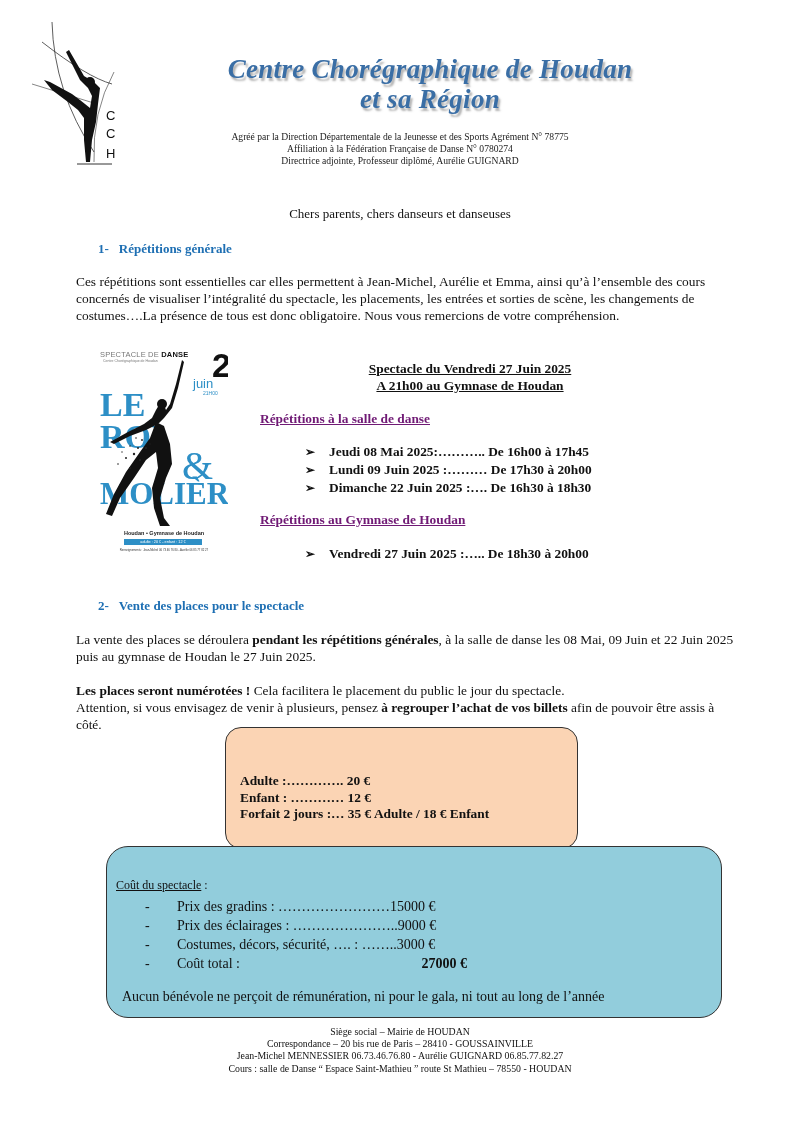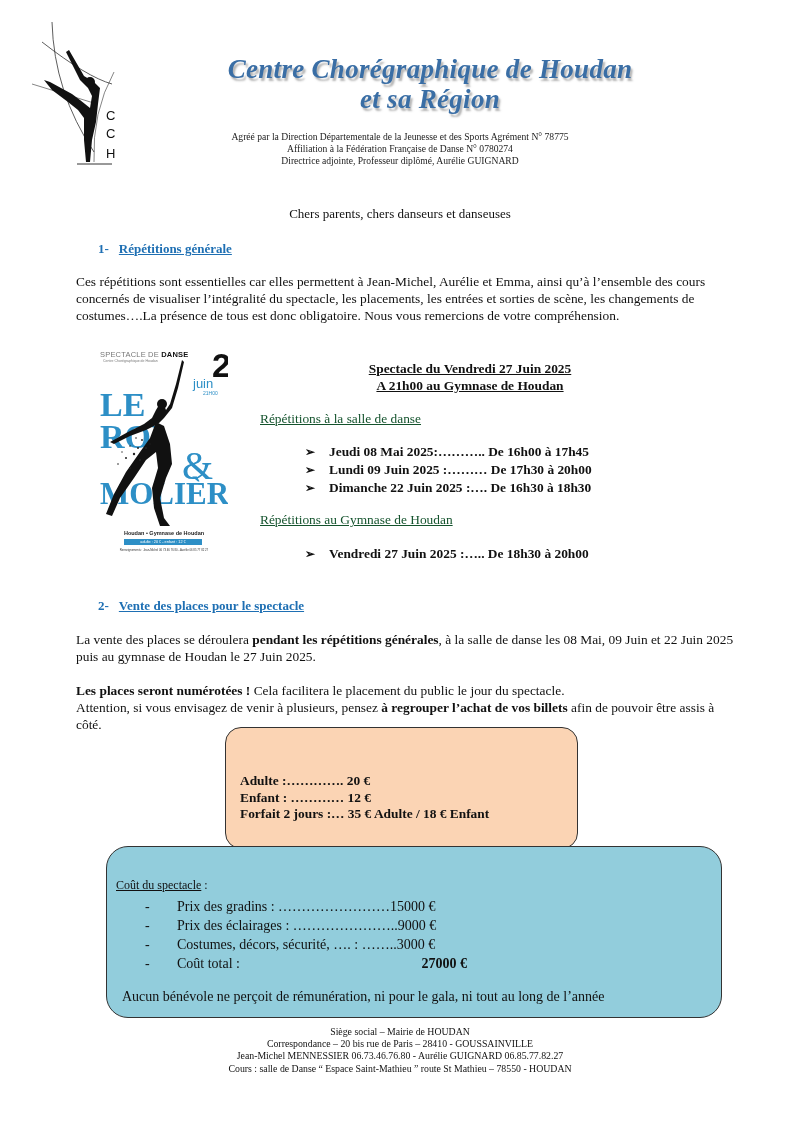--- a/index.html
+++ b/index.html
@@ -14,21 +14,21 @@
            font-weight: bold; font-style: italic; color: #3a6ea5; font-size: 27px; letter-spacing: 0.3px;
            text-shadow: 2px 3px 2px rgba(120,120,120,0.55); line-height: 30px; }
   .title.l1 { top: 54px; }
   .title.l2 { top: 84px; }
   .subinfo { left: 190px; top: 131px; width: 420px; text-align: center; font-size: 9.6px; line-height: 12px; color: #222; }
 
   .greeting { left: 0; width: 800px; top: 206px; text-align: center; font-size: 13px; }
 
   .sec-head { font-size: 13px; font-weight: bold; color: #1e6fb3; }
   .sec-head .num { margin-right: 10px; }
-  .sec-head .txt { text-decoration: underline; }
+  .sec-head .txt { }
 
   .para { left: 76px; width: 660px; font-size: 13.4px; line-height: 17.2px; }
 
   
   .poster { left: 100px; top: 348px; width: 128px; height: 208px; background: #fff; overflow: hidden; }
   .poster .top-line { position: absolute; left: 0; top: 2px; font-family: "Liberation Sans", sans-serif; font-size: 7.5px; color: #777; letter-spacing: 0.2px; white-space: nowrap; }
   .poster .top-line b { color: #111; }
   .poster .sub-line { position: absolute; left: 3px; top: 11px; font-family: "Liberation Sans", sans-serif; font-size: 3.5px; color: #777; }
   .poster .day { position: absolute; left: 76px; top: -2px; font-family: "Liberation Sans", sans-serif; font-weight: bold; font-size: 34px; color: #111; letter-spacing: -2px; margin-left: 36px; }
   .poster .month { position: absolute; left: 93px; top: 28px; font-family: "Liberation Sans", sans-serif; font-size: 13px; color: #2d8fc6; }
@@ -37,21 +37,21 @@
   .poster .le { left: 0; top: 40px; font-size: 34px; text-align: center; }
   .poster .roi { left: 0; top: 72px; font-size: 34px; }
   .poster .amp { left: 82px; top: 98px; font-size: 40px; font-weight: normal; }
   .poster .moliere { left: 0; top: 130px; font-size: 31px; }
   .poster .place { position: absolute; left: 0; width: 128px; top: 182px; text-align: center; font-family: "Liberation Sans", sans-serif; font-size: 5.5px; font-weight: bold; color: #222; }
   .poster .price { position: absolute; left: 24px; width: 78px; top: 191px; height: 6px; background: #2d8fc6; color: #fff; font-family: "Liberation Sans", sans-serif; font-size: 3.8px; text-align: center; line-height: 6px; }
   .poster .contact { position: absolute; left: 0; width: 128px; top: 200px; text-align: center; font-family: "Liberation Sans", sans-serif; font-size: 2.8px; color: #333; }
   .poster svg.dancer { position: absolute; left: 0; top: 0; }
 
   .show-title { left: 260px; width: 420px; text-align: center; font-weight: bold; font-size: 13.4px; line-height: 17px; text-decoration: underline; }
-  .red-head { left: 260px; font-weight: normal; color: #14532d; font-size: 13.4px; text-decoration: underline; }
+  .red-head { left: 260px; font-weight: bold; color: #701a75; font-size: 13.4px; text-decoration: underline; }
 
   .bullet-list { left: 305px; font-weight: bold; font-size: 13.4px; line-height: 18px; }
   .bullet-list li { list-style: none; white-space: nowrap; }
   .bullet-list .arrow { display: inline-block; width: 24px; font-size: 12px; }
 
   
   .tarifs { left: 225px; top: 727px; width: 353px; height: 122px; background: #fbd4b4; border: 1.5px solid #333; border-radius: 16px; }
   .tarifs .head { position: absolute; left: 0; width: 100%; top: 10px; text-align: center; font-weight: bold; font-size: 13.4px; text-decoration: underline; }
   .tarifs ul { position: absolute; left: 14px; top: 45px; font-weight: bold; font-size: 13.4px; line-height: 16.5px; list-style: none; }
 

